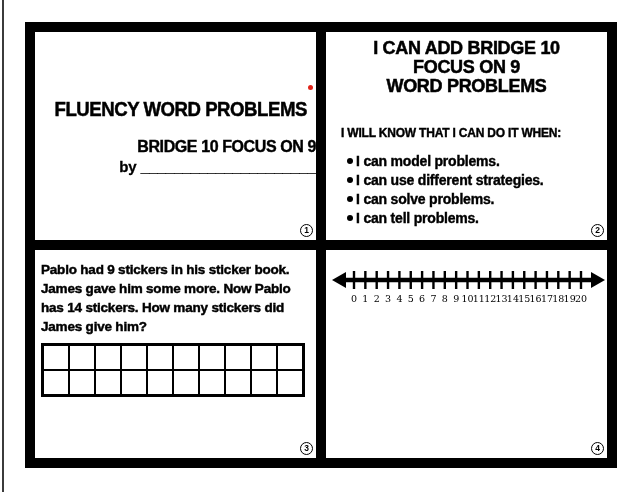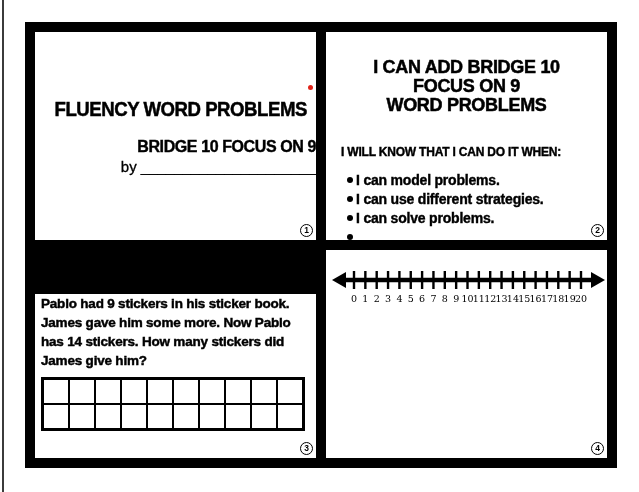--- a/index.html
+++ b/index.html
@@ -15,34 +15,34 @@
     display:grid;grid-template-columns:1fr 1fr;grid-template-rows:1fr 1fr;gap:10px;
   }
   .card{background:#fff;position:relative;box-sizing:border-box;overflow:hidden;}
   .fit-center{transform-origin:center top;}
   .fit-left{transform-origin:left top;}
 
   
   .card1{display:flex;flex-direction:column;align-items:flex-end;justify-content:center;}
   .c1-title{font-size:20px;font-weight:bold;letter-spacing:-0.5px;white-space:pre;-webkit-text-stroke:0.5px #000;}
   .c1-sub{font-size:16px;font-weight:bold;letter-spacing:-0.4px;margin-top:17px;white-space:pre;-webkit-text-stroke:0.4px #000;}
-  .c1-by{font-size:15px;font-weight:normal;margin-top:2px;white-space:pre;-webkit-text-stroke:0.3px #000;}
+  .c1-by{font-size:15px;font-weight:bold;margin-top:2px;white-space:pre;-webkit-text-stroke:0.3px #000;}
 
   
-  .card2{padding-top:26px;text-align:center;}
+  .card2{padding-top:7px;text-align:center;}
   .c2-title{display:inline-block;font-size:18px;font-weight:bold;line-height:19px;letter-spacing:-0.3px;white-space:pre-line;-webkit-text-stroke:0.5px #000;}
   .c2-body{text-align:left;}
   .c2-head{display:inline-block;margin:30px 0 8px 15px;font-size:12px;font-weight:bold;letter-spacing:-0.2px;white-space:pre;-webkit-text-stroke:0.4px #000;}
   .c2-list{list-style:none;margin:3px 0 0 21px;padding:0;text-align:center;}
   .c2-item{display:flex;align-items:center;height:19px;width:-moz-fit-content;width:fit-content;
     font-size:14px;font-weight:bold;letter-spacing:-0.2px;white-space:pre;-webkit-text-stroke:0.4px #000;}
   .bullet-dot{width:6px;height:6px;border-radius:50%;background:#000;margin-right:3px;flex:none;}
 
   
-  .card3{padding:0 6px;margin-top:44px;}
+  .card3{padding:10px 6px;}
   .card4{padding:3px 4px;}
   .problem{display:inline-block;font-size:13.5px;font-weight:bold;line-height:19px;letter-spacing:-0.2px;white-space:pre;-webkit-text-stroke:0.45px #000;}
   .ten-frame{display:grid;width:264px;height:54px;margin-top:7px;border:2px solid #000;box-sizing:border-box;}
   .tf-cell{border:1px solid #000;}
   .number-line{display:block;margin:12px 0 0 2px;}
 
   
   .cnum{
     position:absolute;right:3px;bottom:3px;width:11px;height:11px;
     border:1.6px solid #000;border-radius:50%;
@@ -79,20 +79,21 @@
         <li class="c2-item fit-left">
           <span class="bullet-dot"></span>
           <span>I can use different strategies.</span>
         </li>
         <li class="c2-item fit-left">
           <span class="bullet-dot"></span>
           <span>I can solve problems.</span>
         </li>
         <li class="c2-item fit-left">
           <span class="bullet-dot"></span>
+          <span>I can tell problems.</span>
         </li>
       </ul>
     </div>
     <span class="cnum">2</span>
   </div>
 
   <div class="card card3">
     <div class="problem fit-left">Pablo had 9 stickers in his sticker book.
 James gave him some more. Now Pablo
 has 14 stickers. How many stickers did

